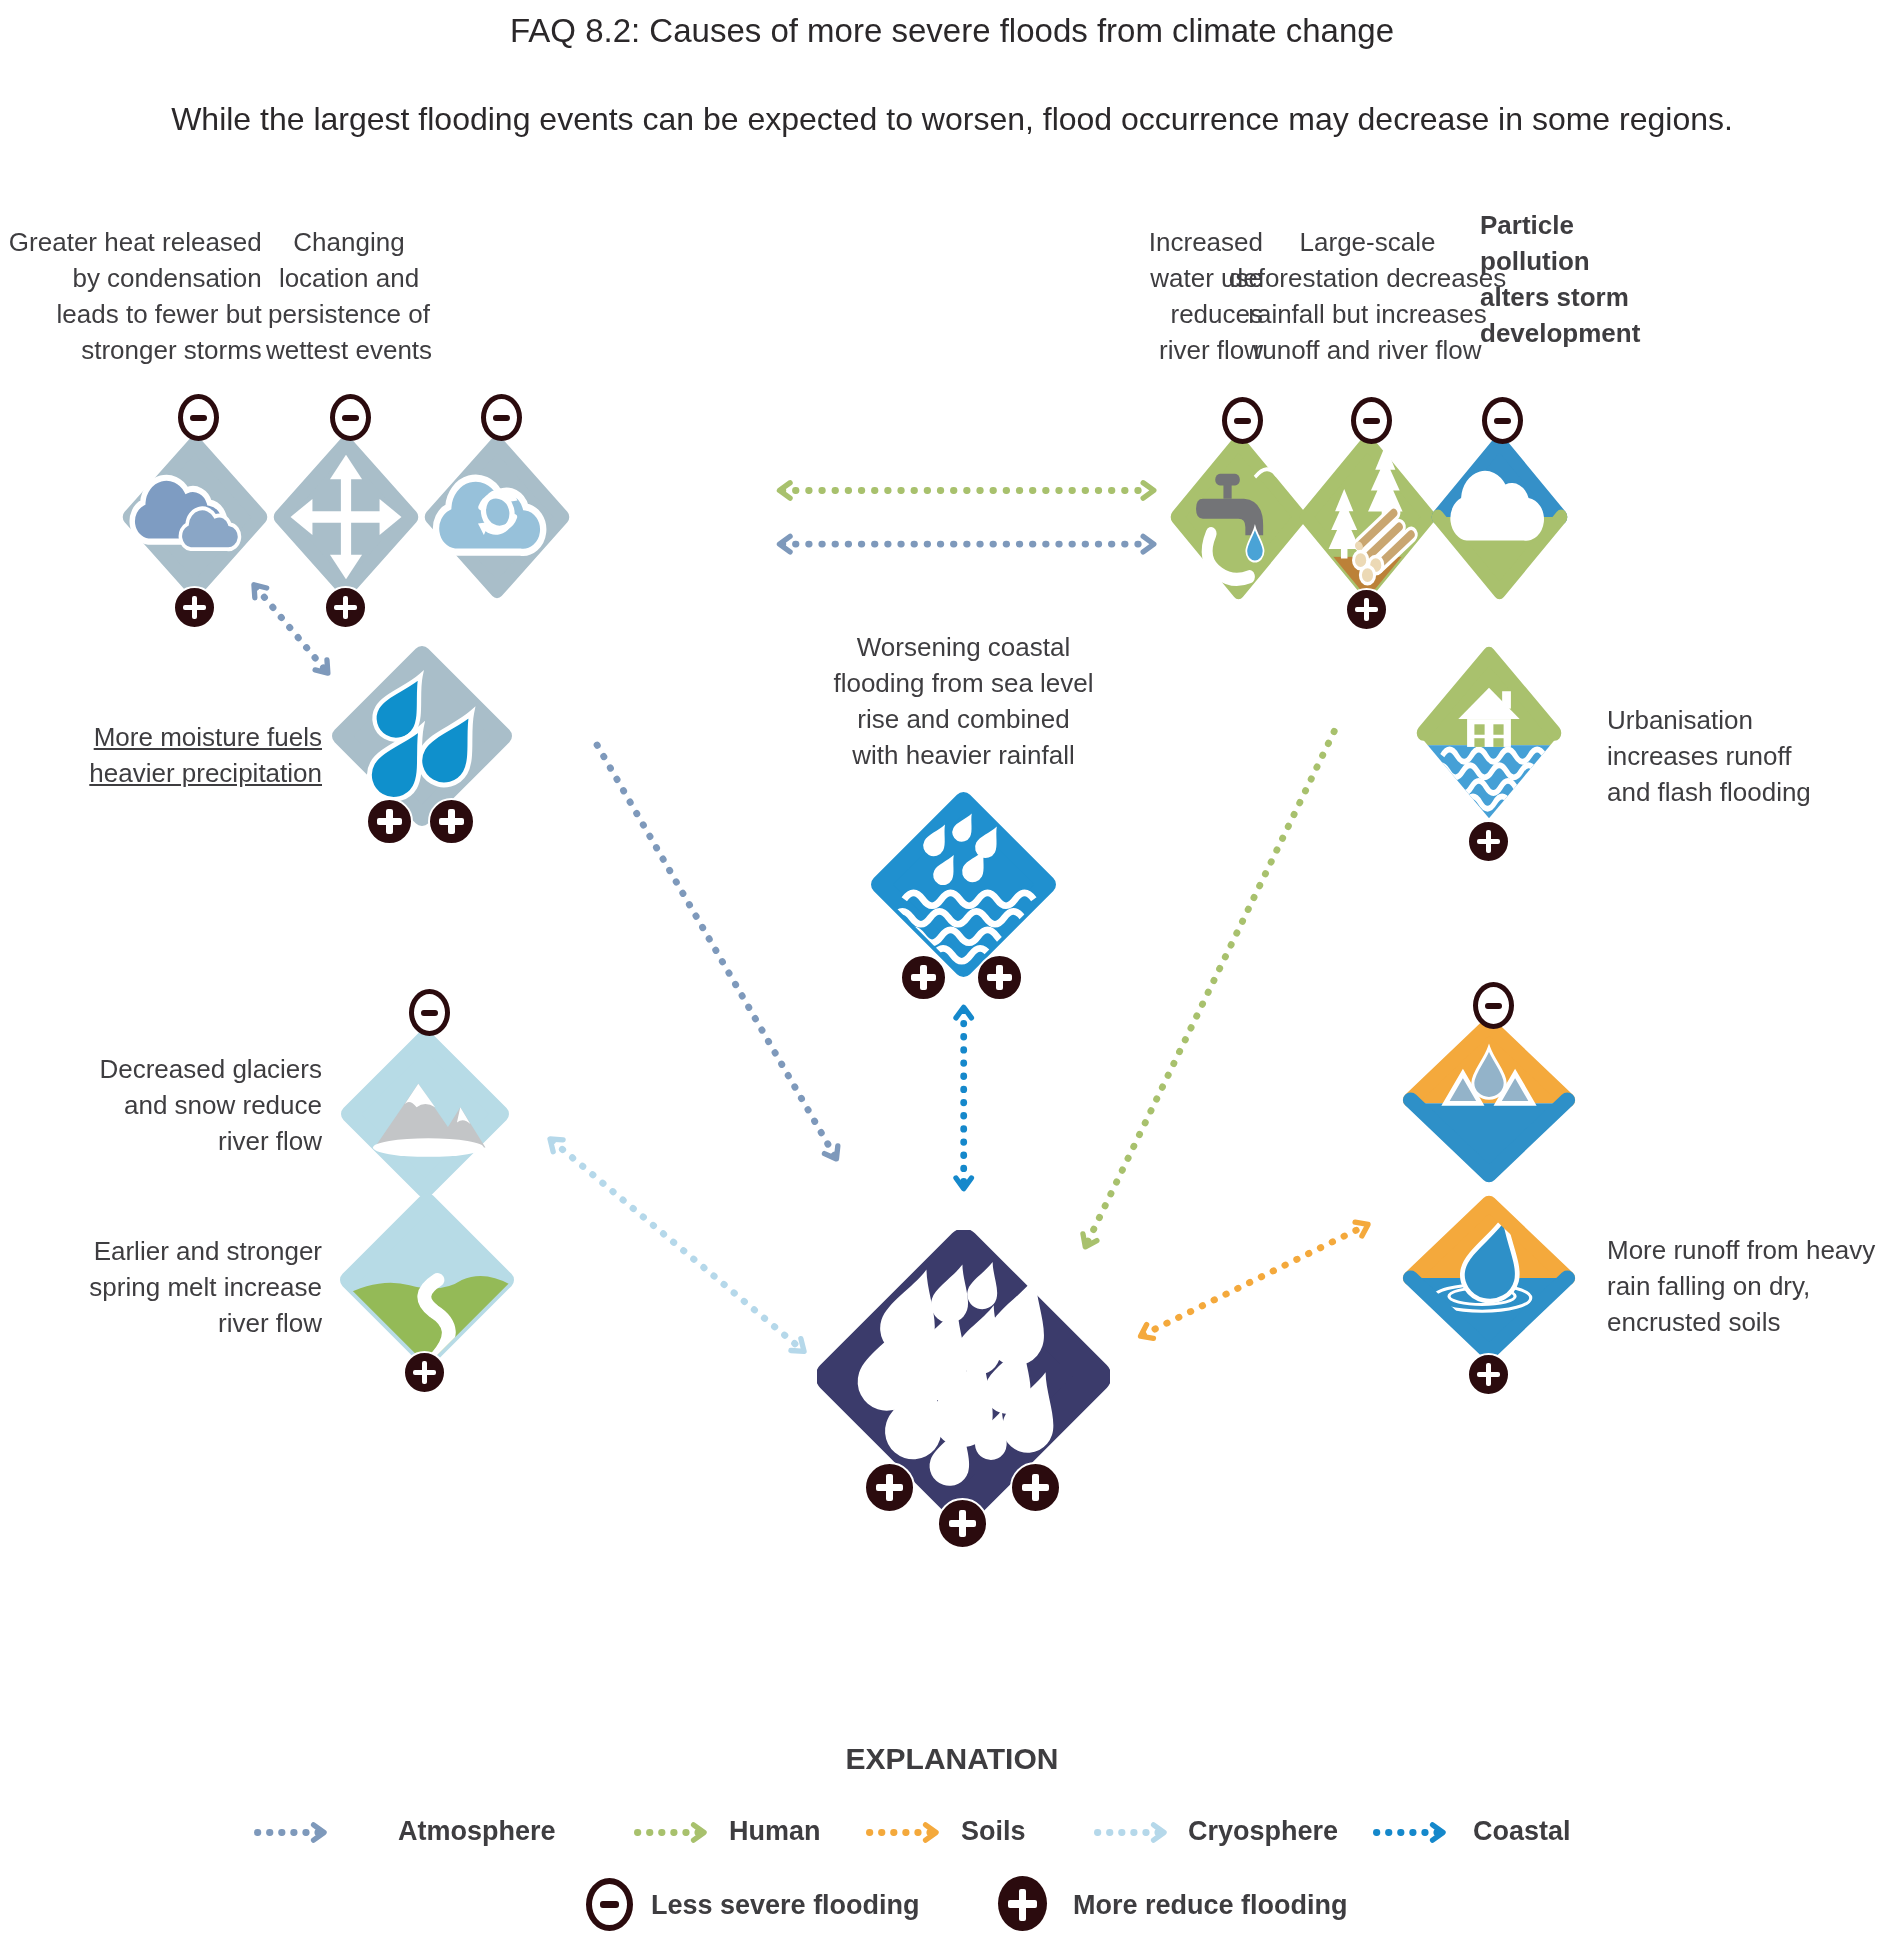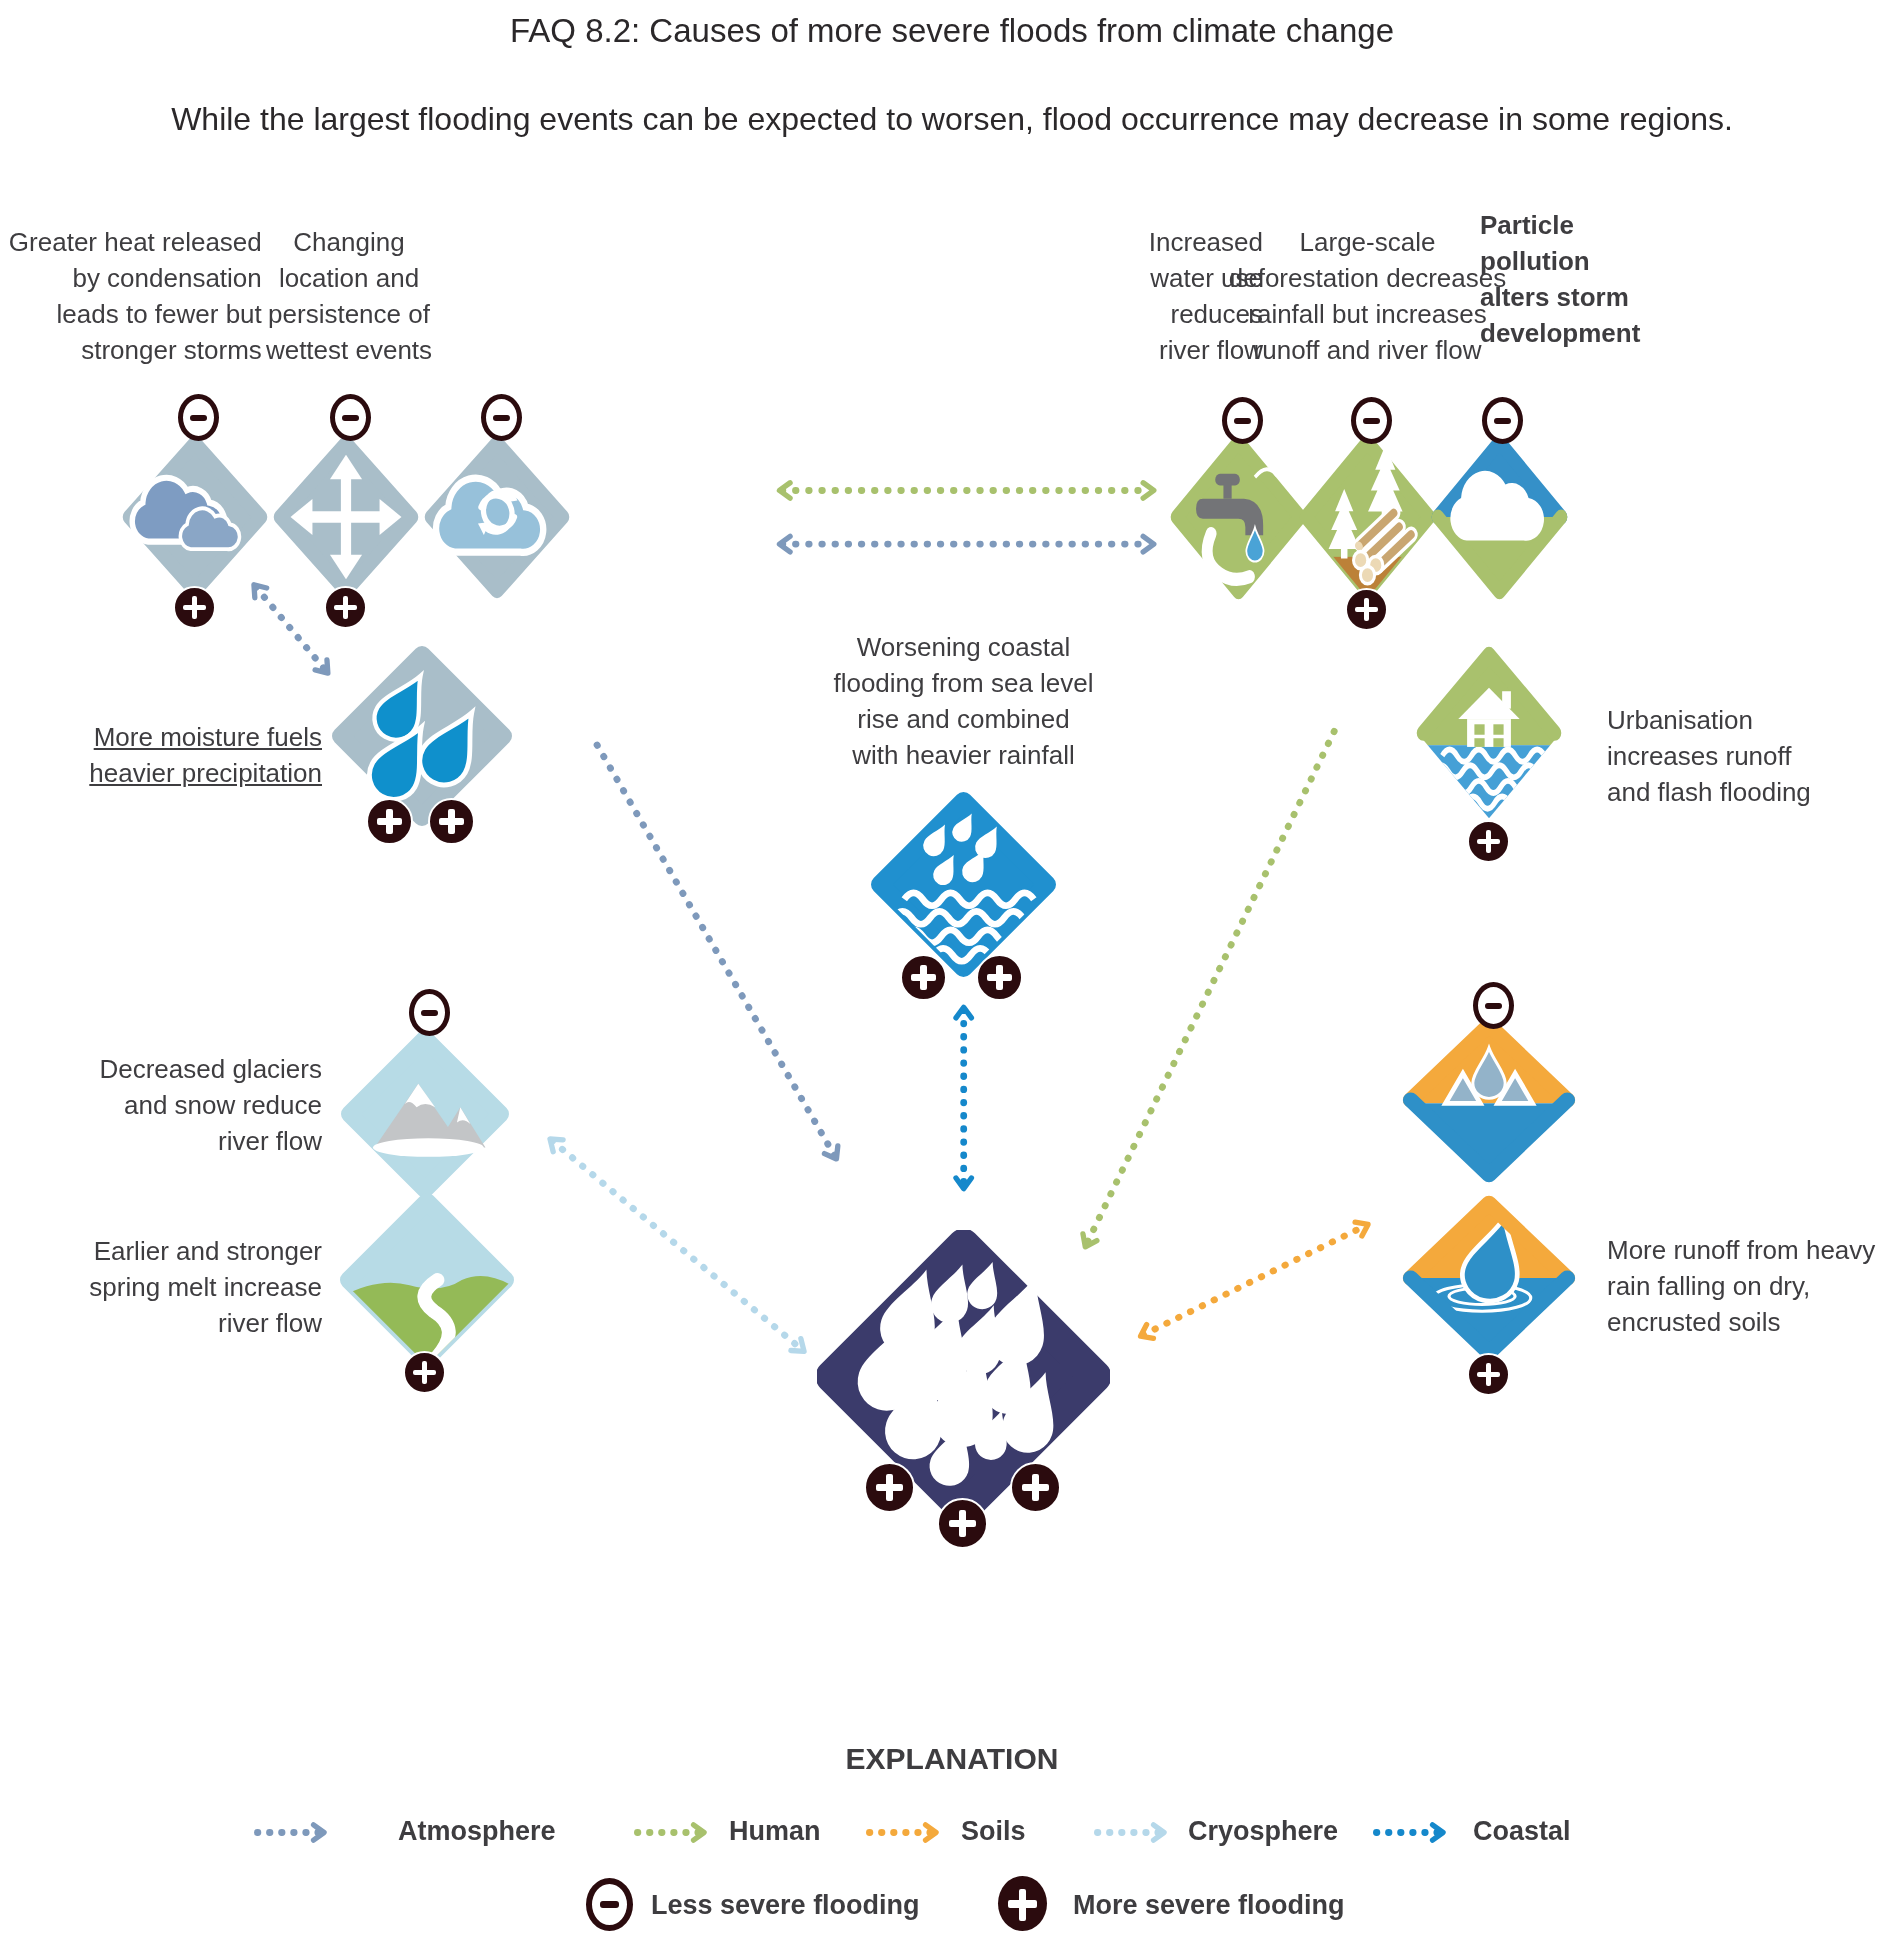--- a/index.html
+++ b/index.html
@@ -485,16 +485,16 @@
 
   <div class="minus" style="left:586px;top:1878px;width:35px;height:41px;border-width:6.8px;">
       <i style="width:19.5px;height:6.8px;margin:-3.4px 0 0 -9.8px;"></i>
     </div>
   <div class="leg-label" style="left:651px;top:1890px;">Less severe flooding</div>
 
   <div class="plus" style="left:998px;top:1876px;width:49px;height:55px;border:none;border-radius:50%;">
       <i class="h"></i>
       <i class="v"></i>
     </div>
-  <div class="leg-label" style="left:1073px;top:1890px;">More severe flooding</div>
+  <div class="leg-label" style="left:1073px;top:1890px;">More reduce flooding</div>
 
 </div>
 
 
 </body></html>

